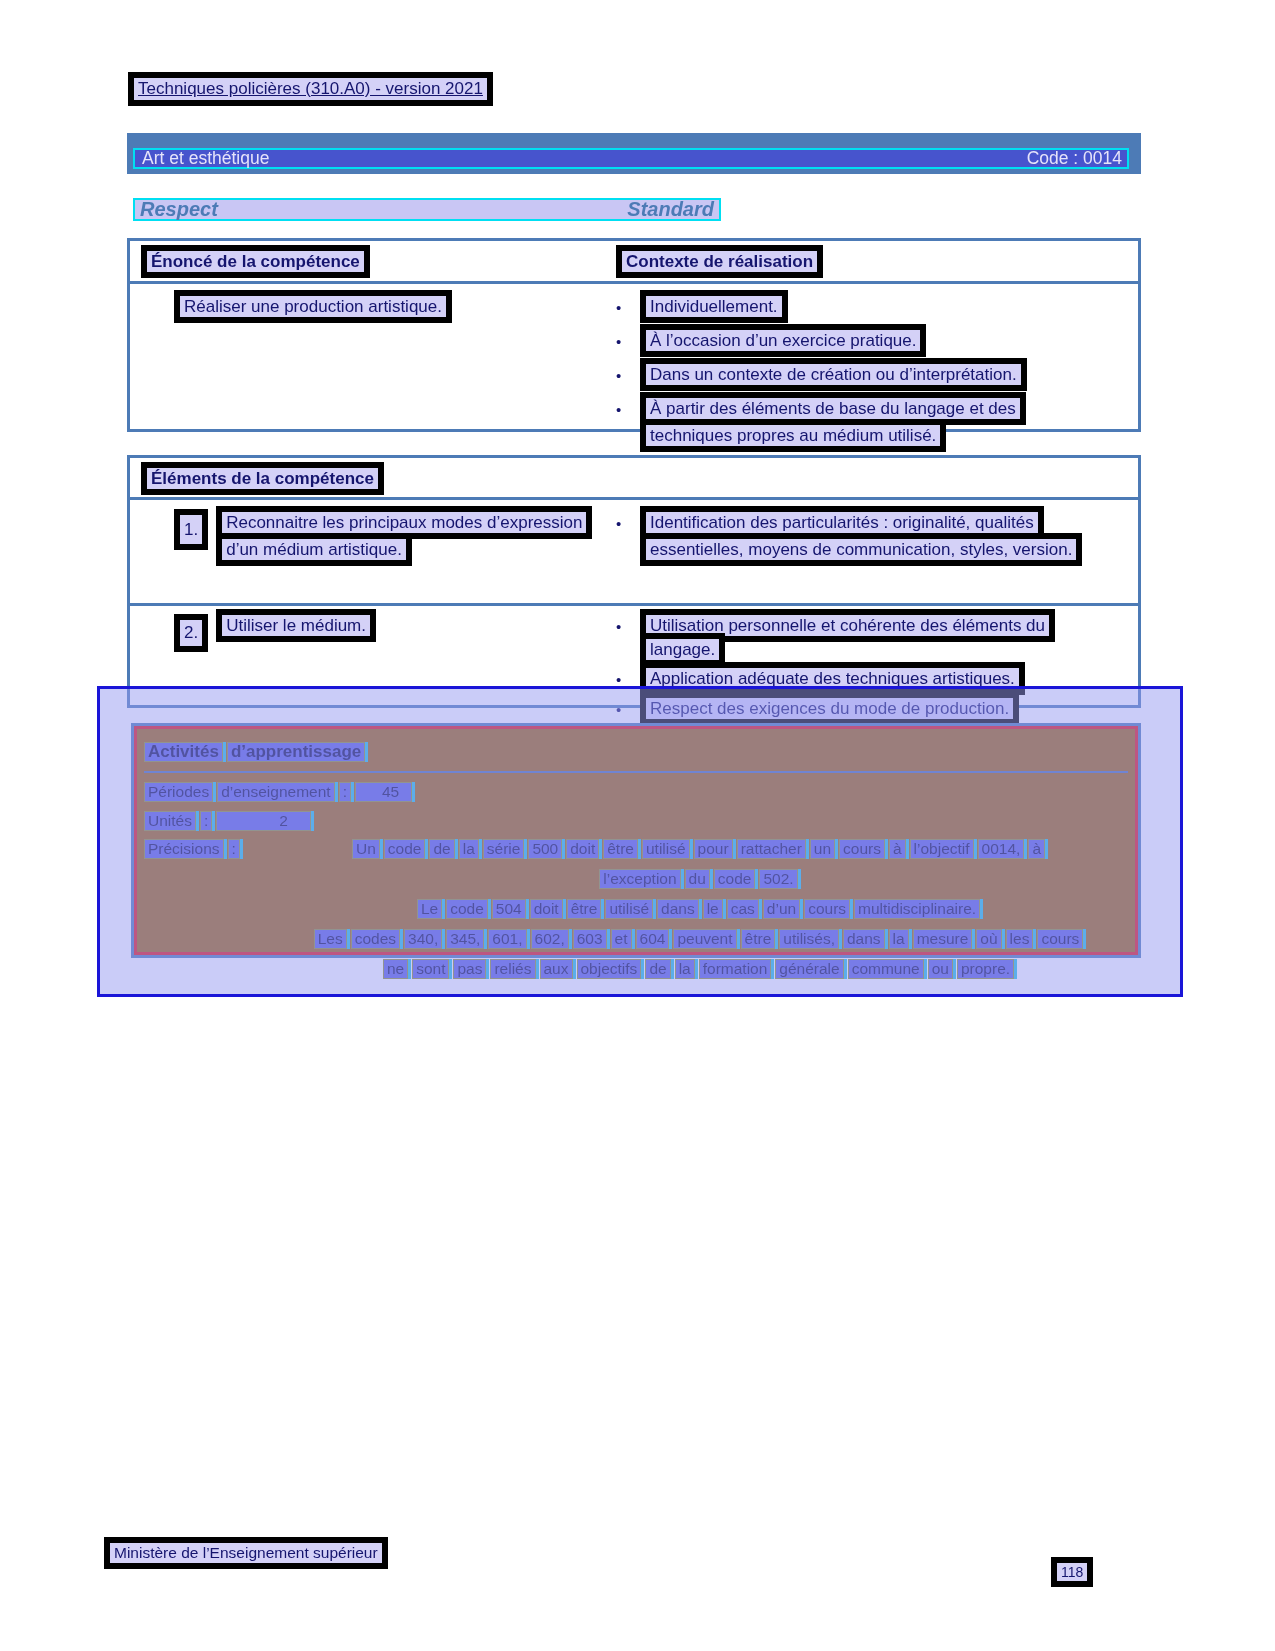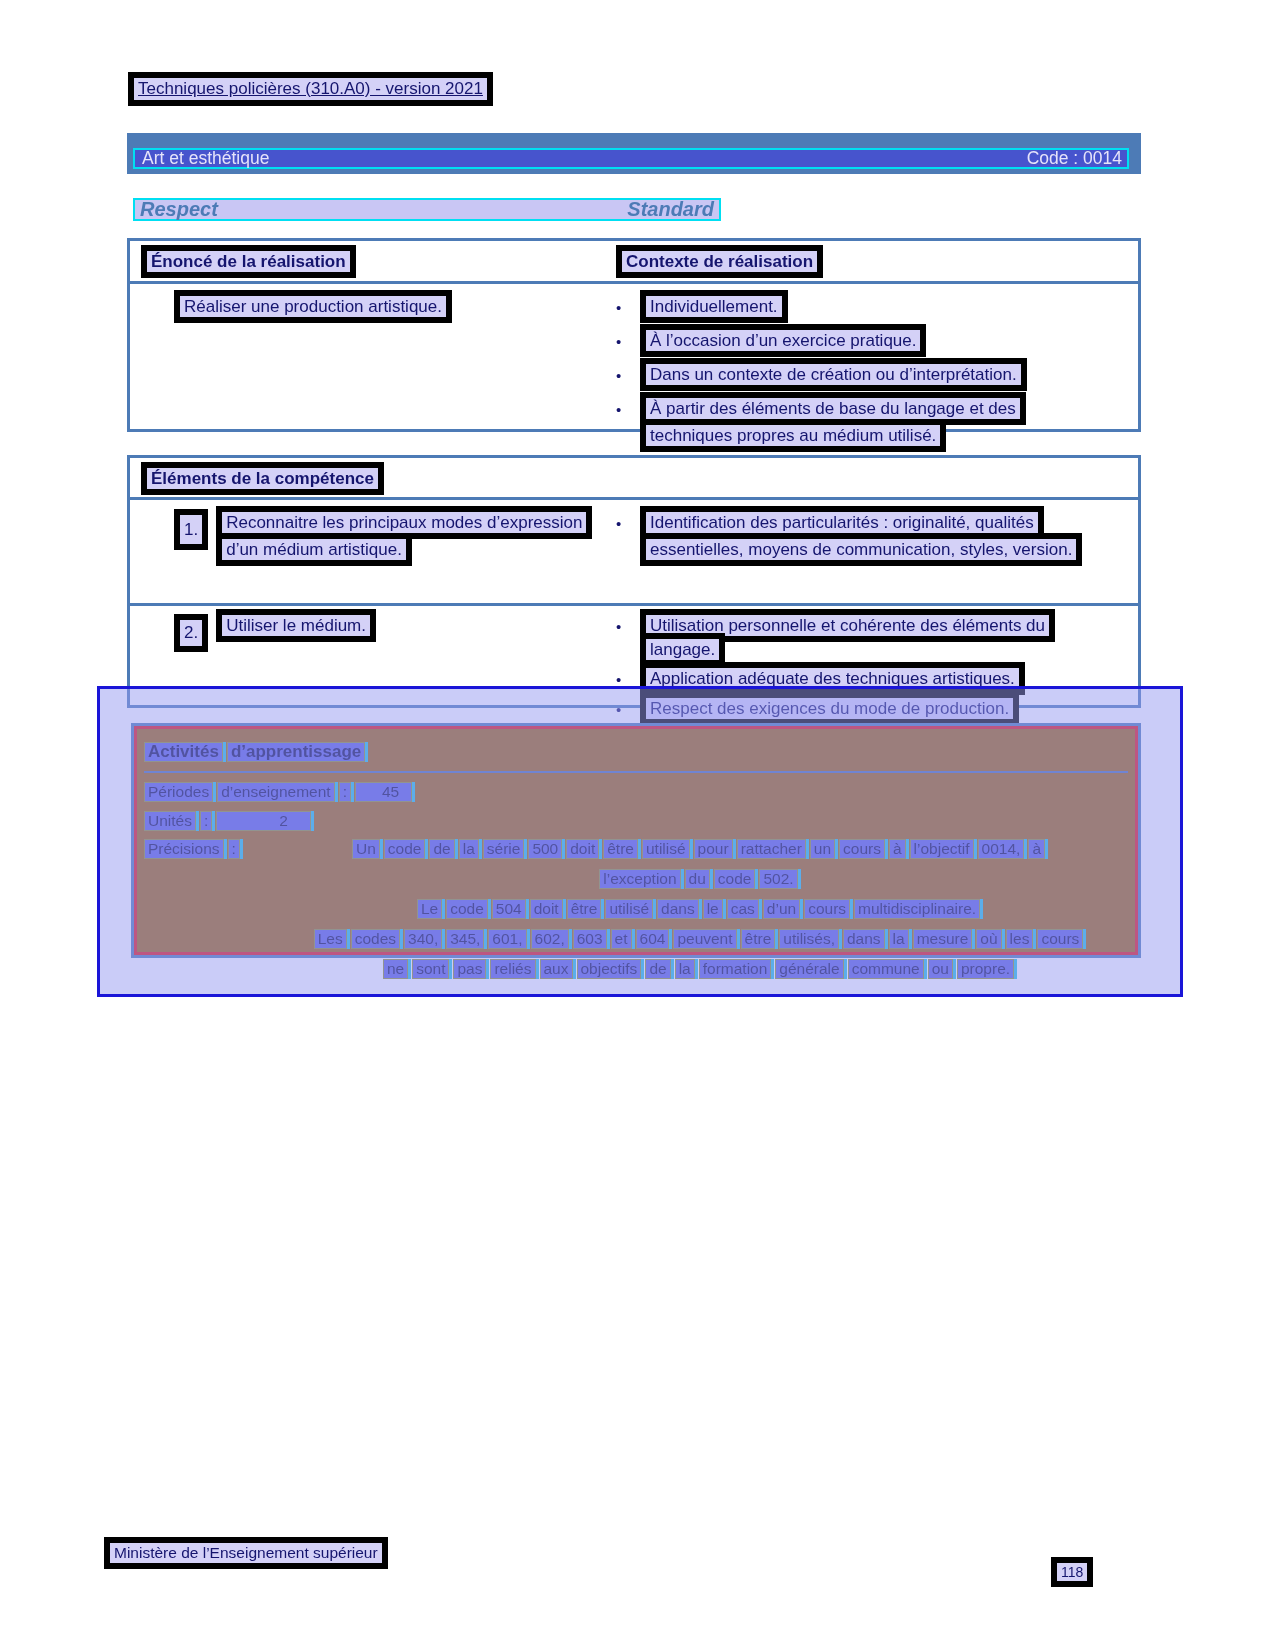--- a/index.html
+++ b/index.html
@@ -85,21 +85,21 @@
     </div>
   </div>
 
   <div class="obj-std">
     <span>Respect</span>
     <span>Standard</span>
   </div>
 
   <div class="tbl tbl1">
     <div class="thead">
-      <div class="col-l"><span class="hl b">Énoncé de la réalisation</span></div>
+      <div class="col-l"><span class="hl b">Énoncé de la compétence</span></div>
       <div class="col-r"><span class="hl b">Contexte de réalisation</span></div>
     </div>
     <div class="trow">
       <div class="col-l stmt-wrap"><span class="hl">Réaliser une production artistique.</span></div>
       <div class="col-r">
         <div class="bullet-item">
           <span class="dot">•</span>
           <span class="bullet-text"><span class="hl">Individuellement.</span></span>
         </div>
         <div class="bullet-item">

